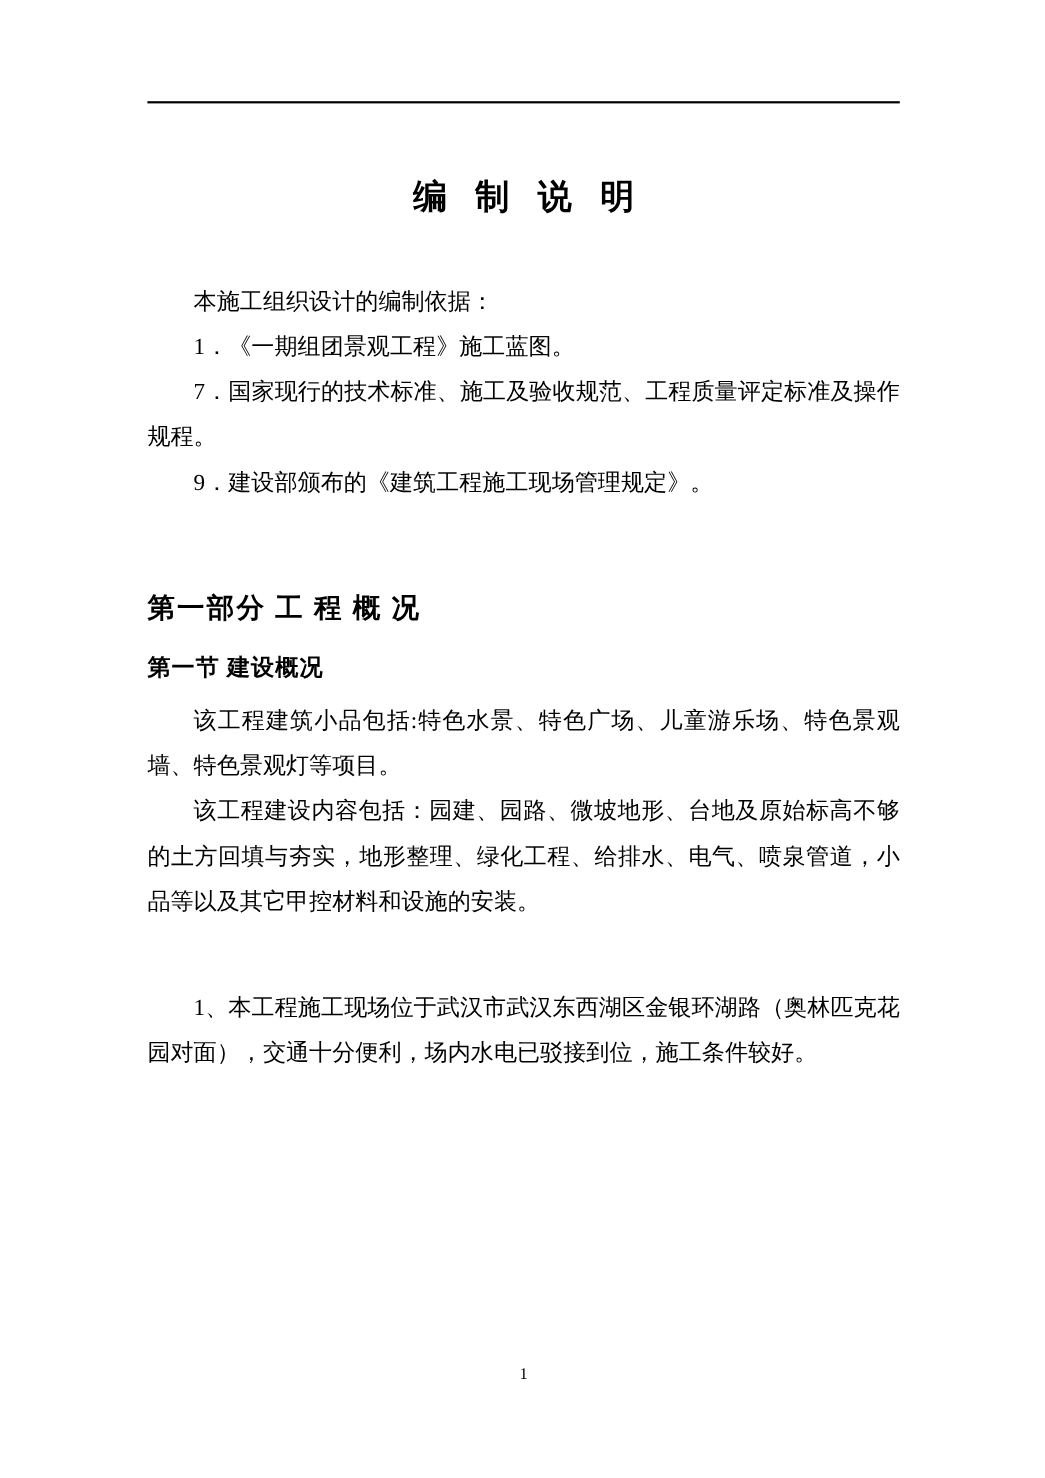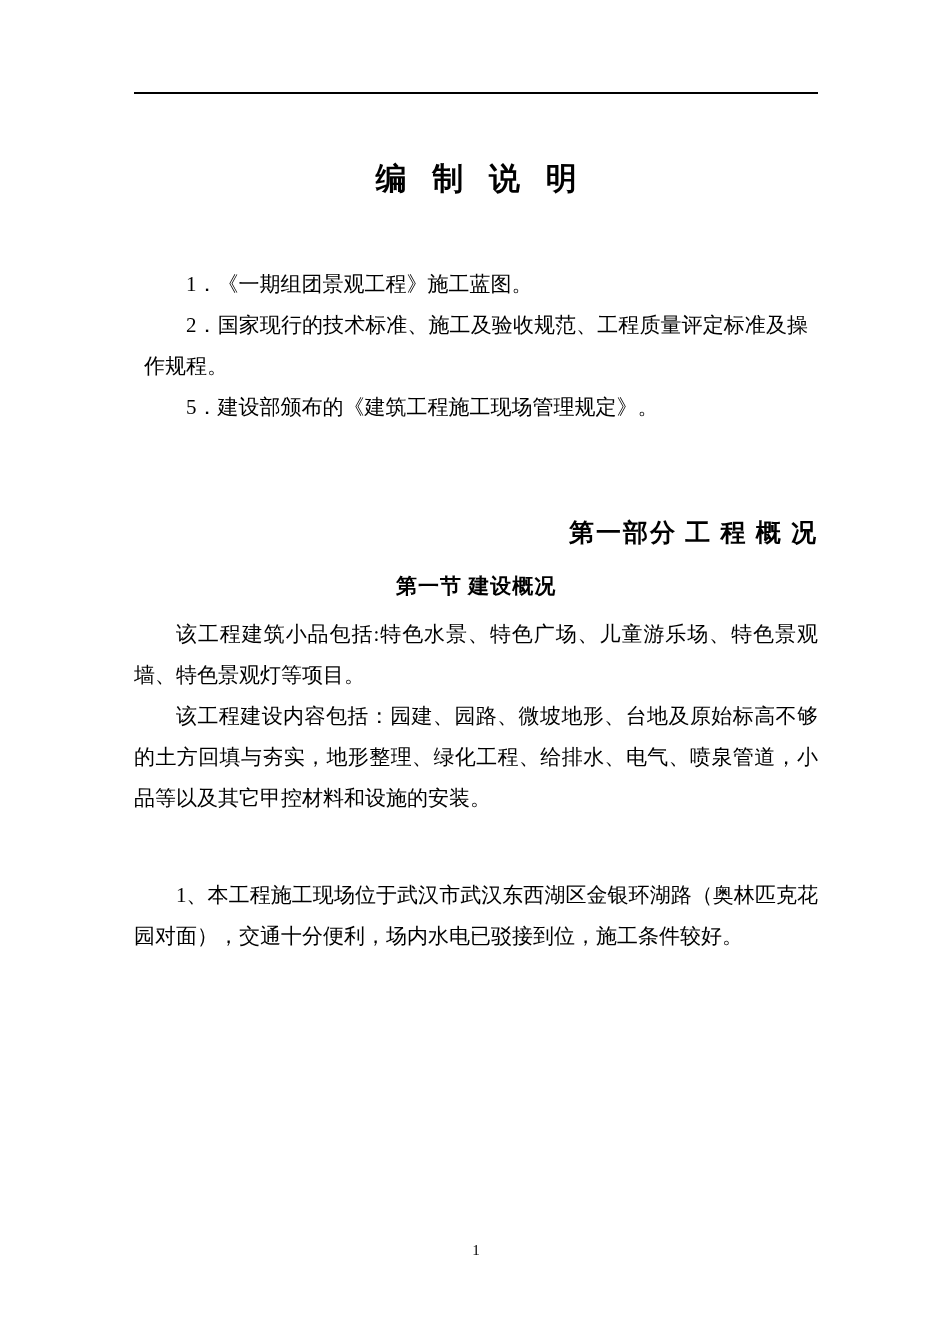--- a/index.html
+++ b/index.html
@@ -68,33 +68,32 @@
   .body-p {
     font-size: 21px;
     line-height: 41px;
     text-align: justify;
     text-justify: inter-ideograph;
     text-indent: 2em;
     margin: 0;
     font-family: "Liberation Serif", "DejaVu Serif", serif;
   }
 
-  .list-block { margin: 10px; }
+  .list-block { margin: 0; }
 
   
   .part-heading {
-    text-align: right;
+    text-align: left;
     font-weight: bold;
     font-size: 25px;
     line-height: 42px;
     letter-spacing: 2px;
     margin: 0;
   }
   .section-heading {
-    text-align: center;
     font-weight: bold;
     font-size: 21px;
     line-height: 40px;
     letter-spacing: 1px;
     margin: 0;
   }
 
   .spacer-lg { height: 74px; }
   .spacer-md { height: 26px; }
   .spacer-sm { height: 12px; }
@@ -123,25 +122,26 @@
   <div class="header-area">
     <div class="header-rule"></div>
   </div>
 
   <div class="content">
 
     <h1 class="doc-title">编 制 说 明</h1>
 
     <div class="gap-after-title"></div>
 
+    <p class="body-p">本施工组织设计的编制依据：</p>
 
     <div class="list-block">
       <p class="body-p">1．《一期组团景观工程》施工蓝图。</p>
-      <p class="body-p">2．国家现行的技术标准、施工及验收规范、工程质量评定标准及操作规程。</p>
-      <p class="body-p">5．建设部颁布的《建筑工程施工现场管理规定》。</p>
+      <p class="body-p">7．国家现行的技术标准、施工及验收规范、工程质量评定标准及操作规程。</p>
+      <p class="body-p">9．建设部颁布的《建筑工程施工现场管理规定》。</p>
     </div>
 
     <div class="spacer-lg"></div>
 
     <h2 class="part-heading">第一部分   工 程 概 况</h2>
 
     <div class="spacer-sm"></div>
 
     <h3 class="section-heading">第一节    建设概况</h3>
 

